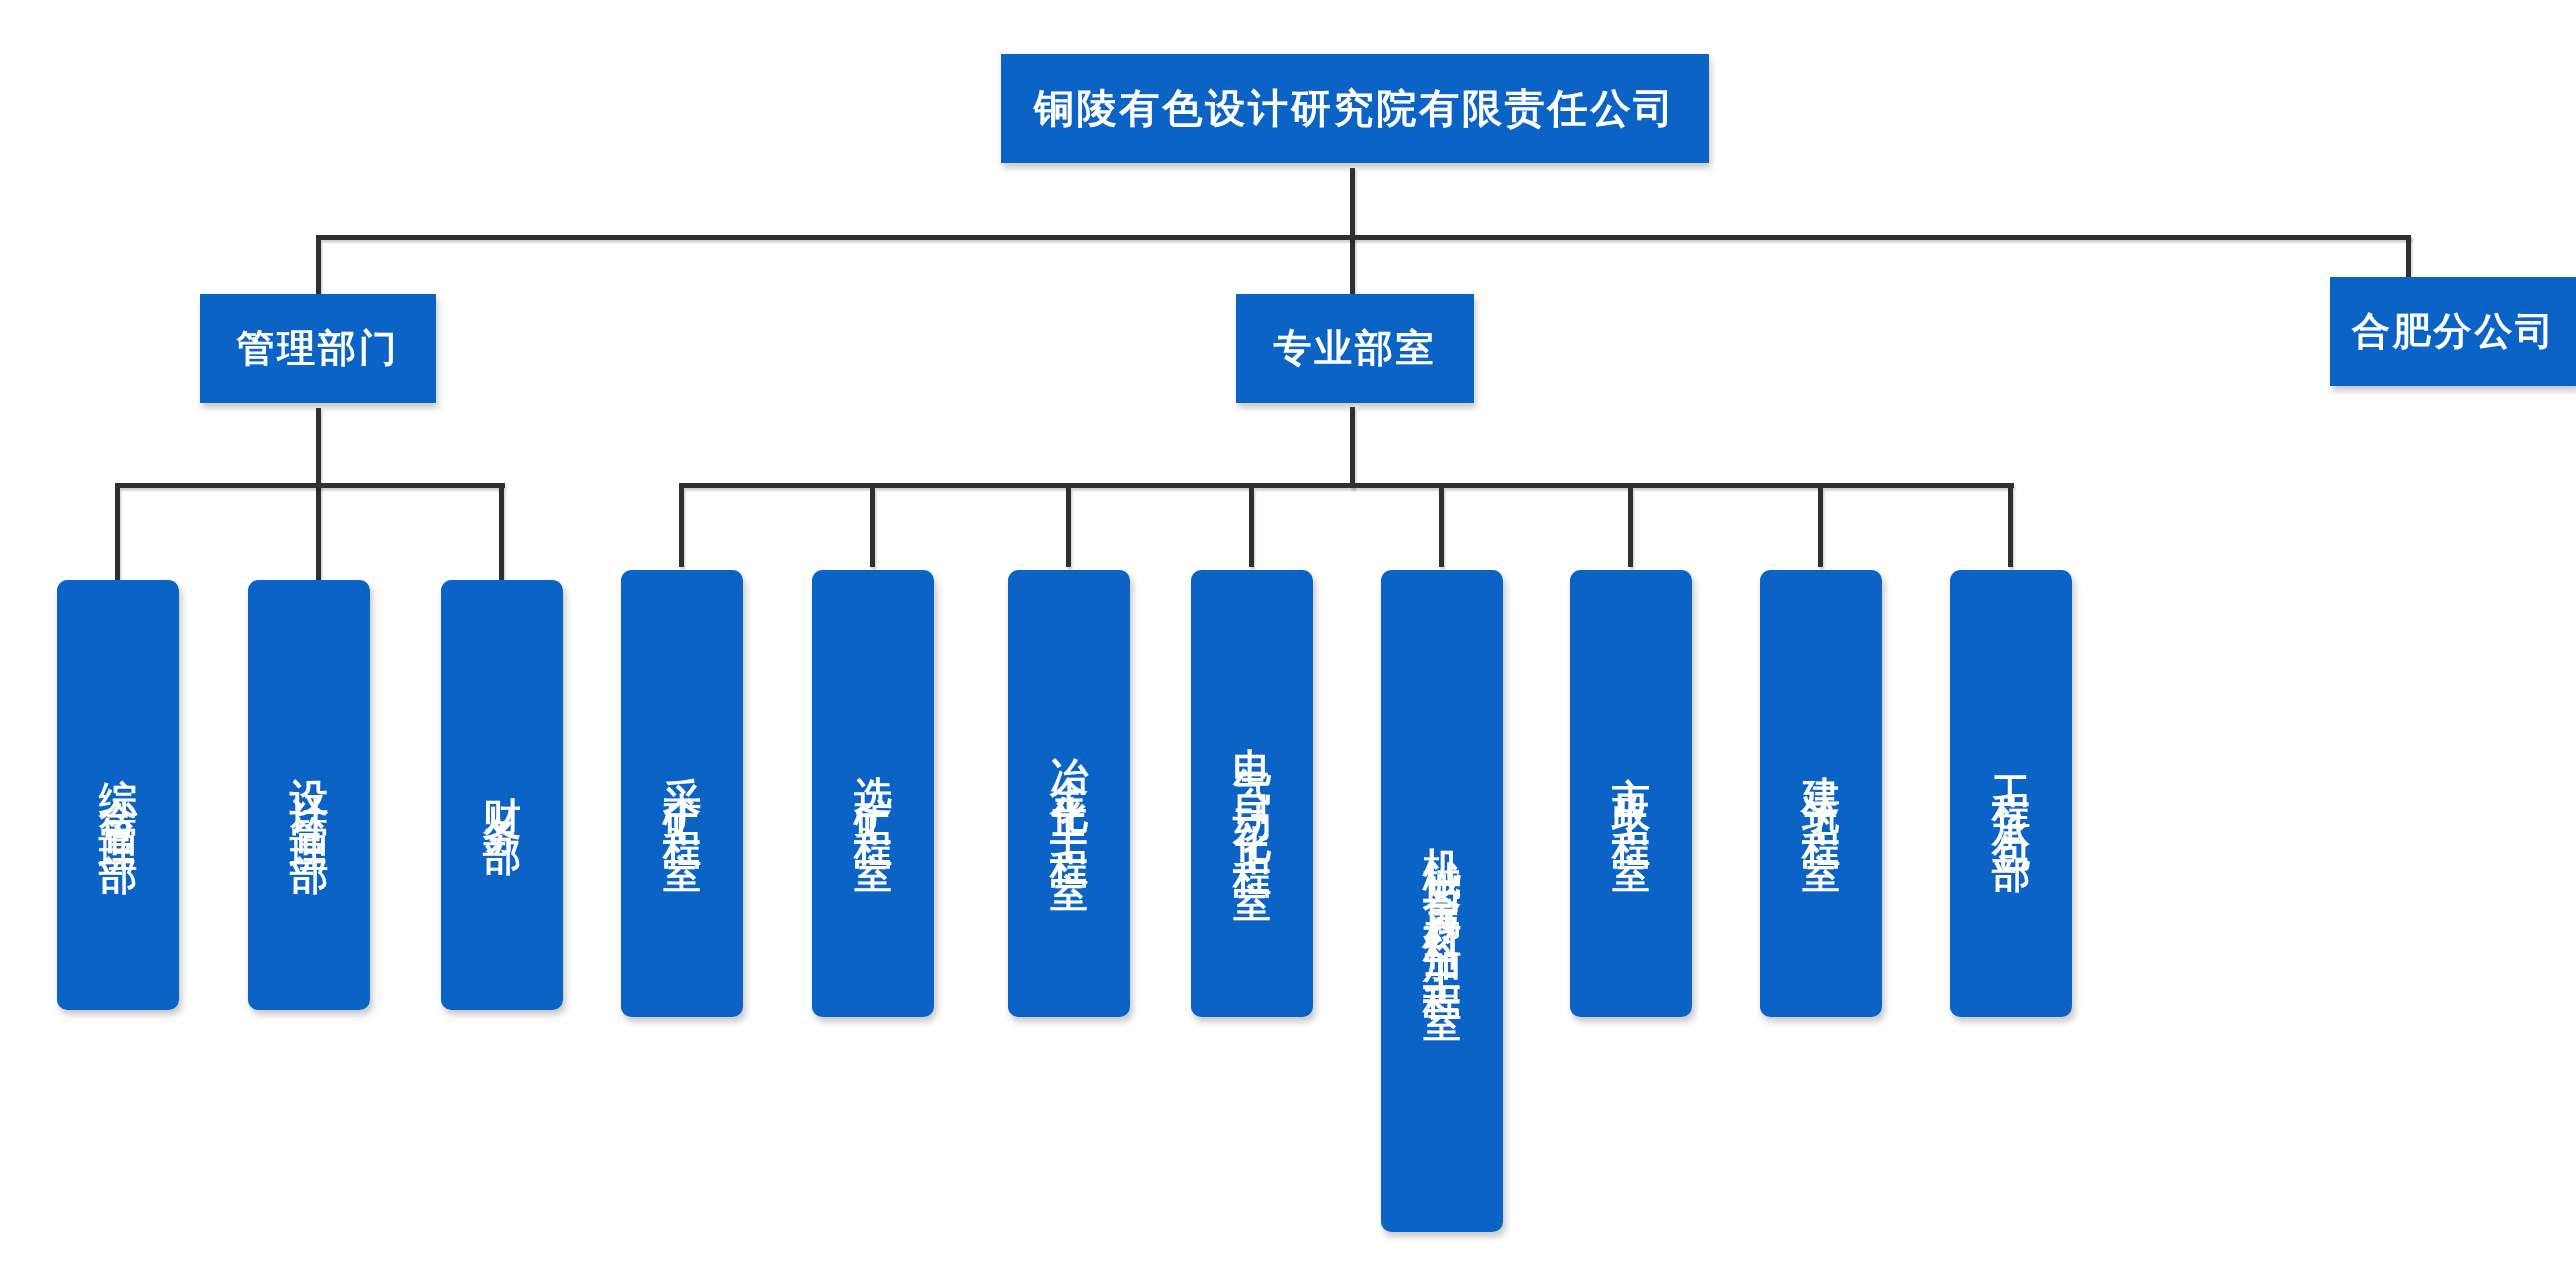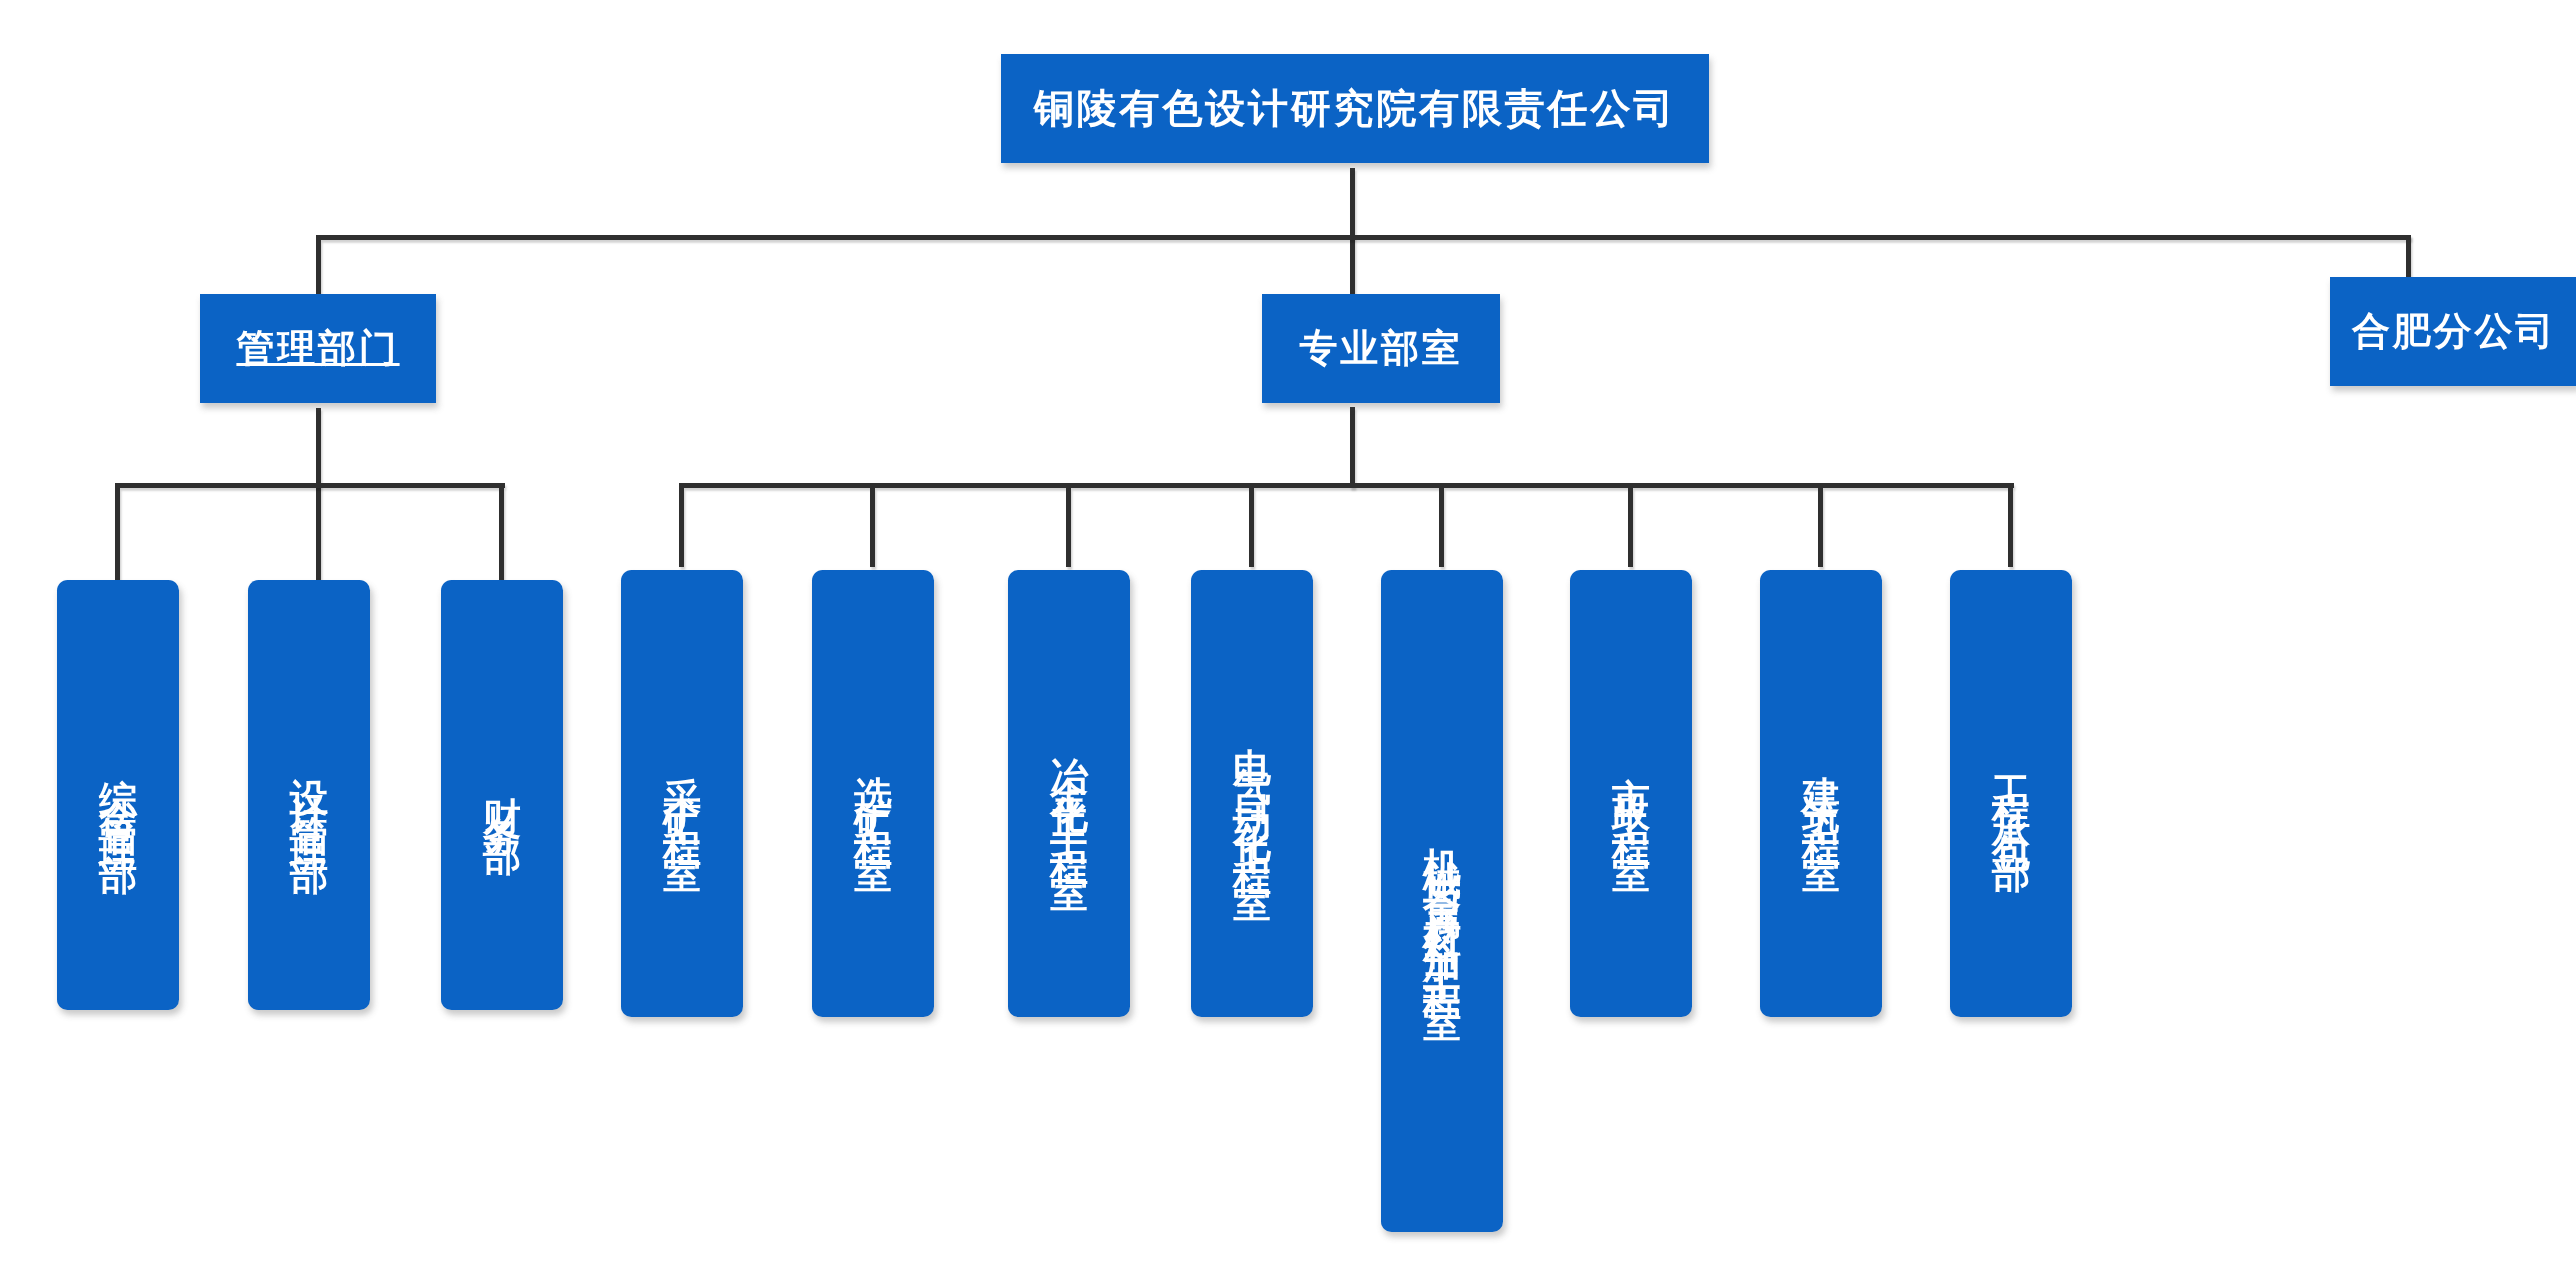--- a/index.html
+++ b/index.html
@@ -76,22 +76,22 @@
   <div class="line" style="left:870px; top:488px;  width:5px;    height:79px;"></div>
   <div class="line" style="left:1066px; top:488px;  width:5px;    height:79px;"></div>
   <div class="line" style="left:1249px; top:488px;  width:5px;    height:79px;"></div>
   <div class="line" style="left:1439px; top:488px;  width:5px;    height:79px;"></div>
   <div class="line" style="left:1628px; top:488px;  width:5px;    height:79px;"></div>
   <div class="line" style="left:1818px; top:488px;  width:5px;    height:79px;"></div>
   <div class="line" style="left:2008px; top:488px;  width:5px;    height:79px;"></div>
 
   <div class="hbox root" style="left:1001px; top:54px; width:708px; height:109px;">铜陵有色设计研究院有限责任公司</div>
 
-  <div class="hbox" style="left:200px;  top:294px; width:236px; height:109px;text-decoration:underline;">管理部门</div>
-  <div class="hbox" style="left:1236px; top:294px; width:238px; height:109px;margin-left:26px;">专业部室</div>
+  <div class="hbox" style="left:200px;  top:294px; width:236px; height:109px;">管理部门</div>
+  <div class="hbox" style="left:1236px; top:294px; width:238px; height:109px;">专业部室</div>
   <div class="hbox" style="left:2282px; top:277px; width:248px; height:109px;margin-left:48px;">合肥分公司</div>
 
   <div class="vbox" style="left:57px;  top:580px; width:122px; height:430px;">
     <span class="vlabel">综合管理部</span>
   </div>
   <div class="vbox" style="left:248px; top:580px; width:122px; height:430px;">
     <span class="vlabel">设计管理部</span>
   </div>
   <div class="vbox" style="left:441px; top:580px; width:122px; height:430px;">
     <span class="vlabel">财务部</span>

